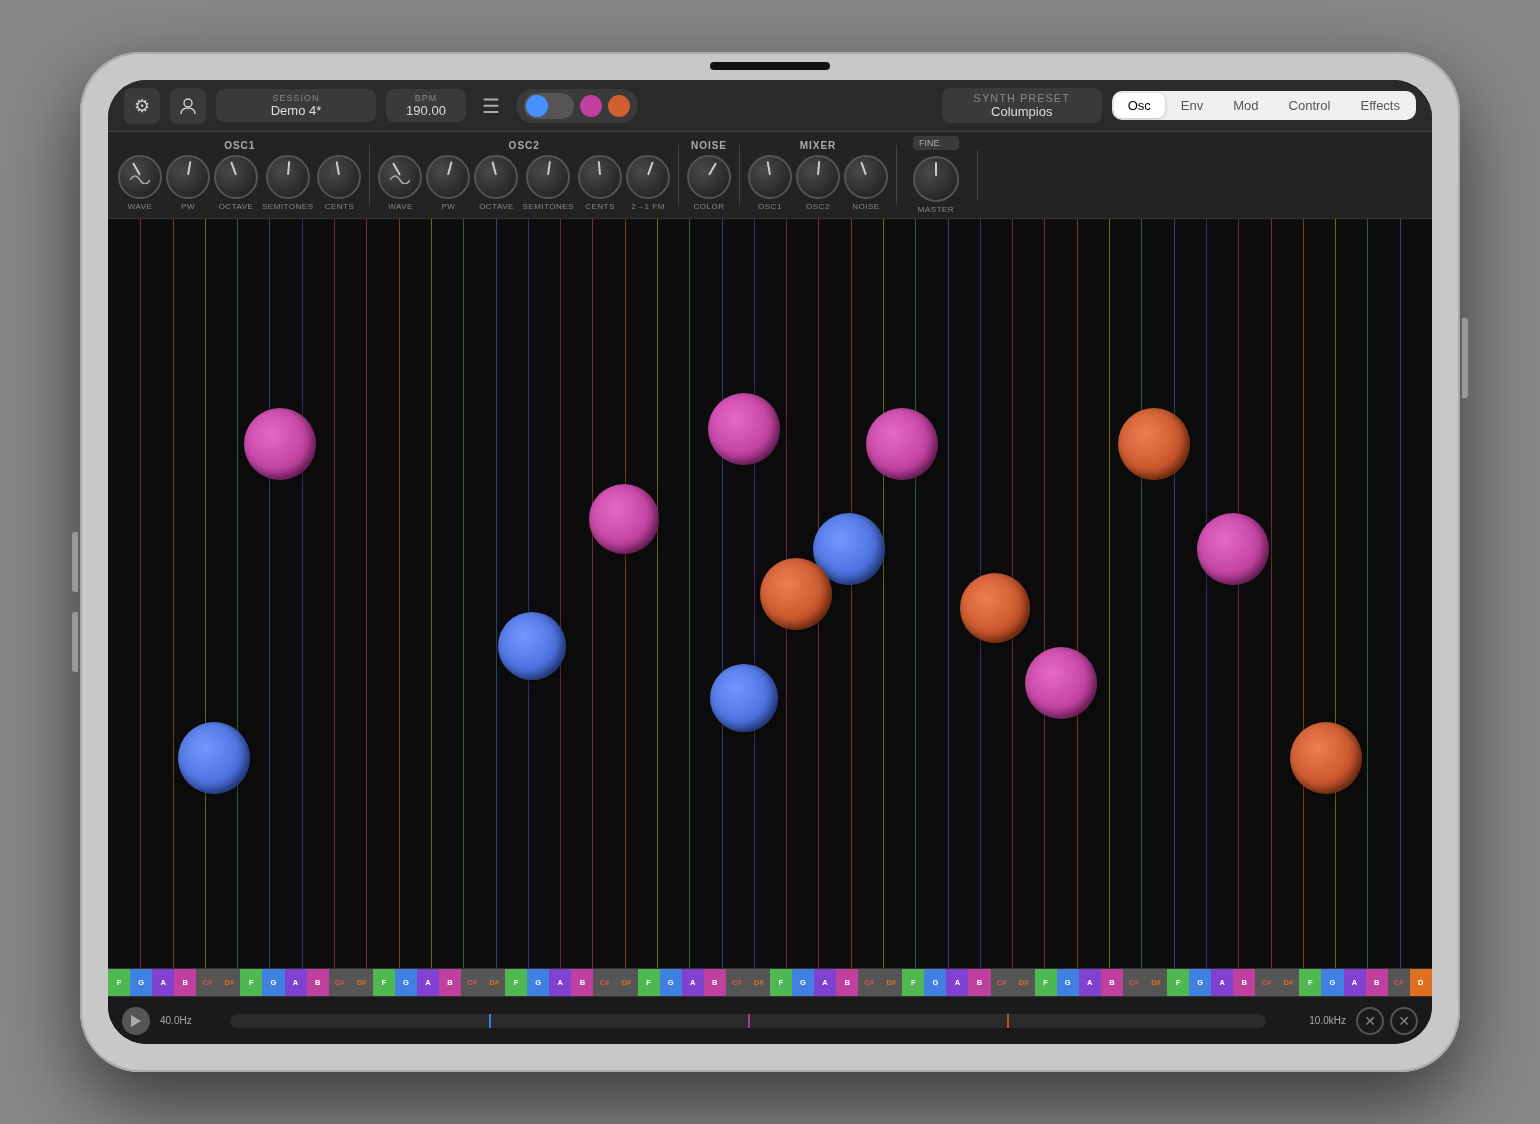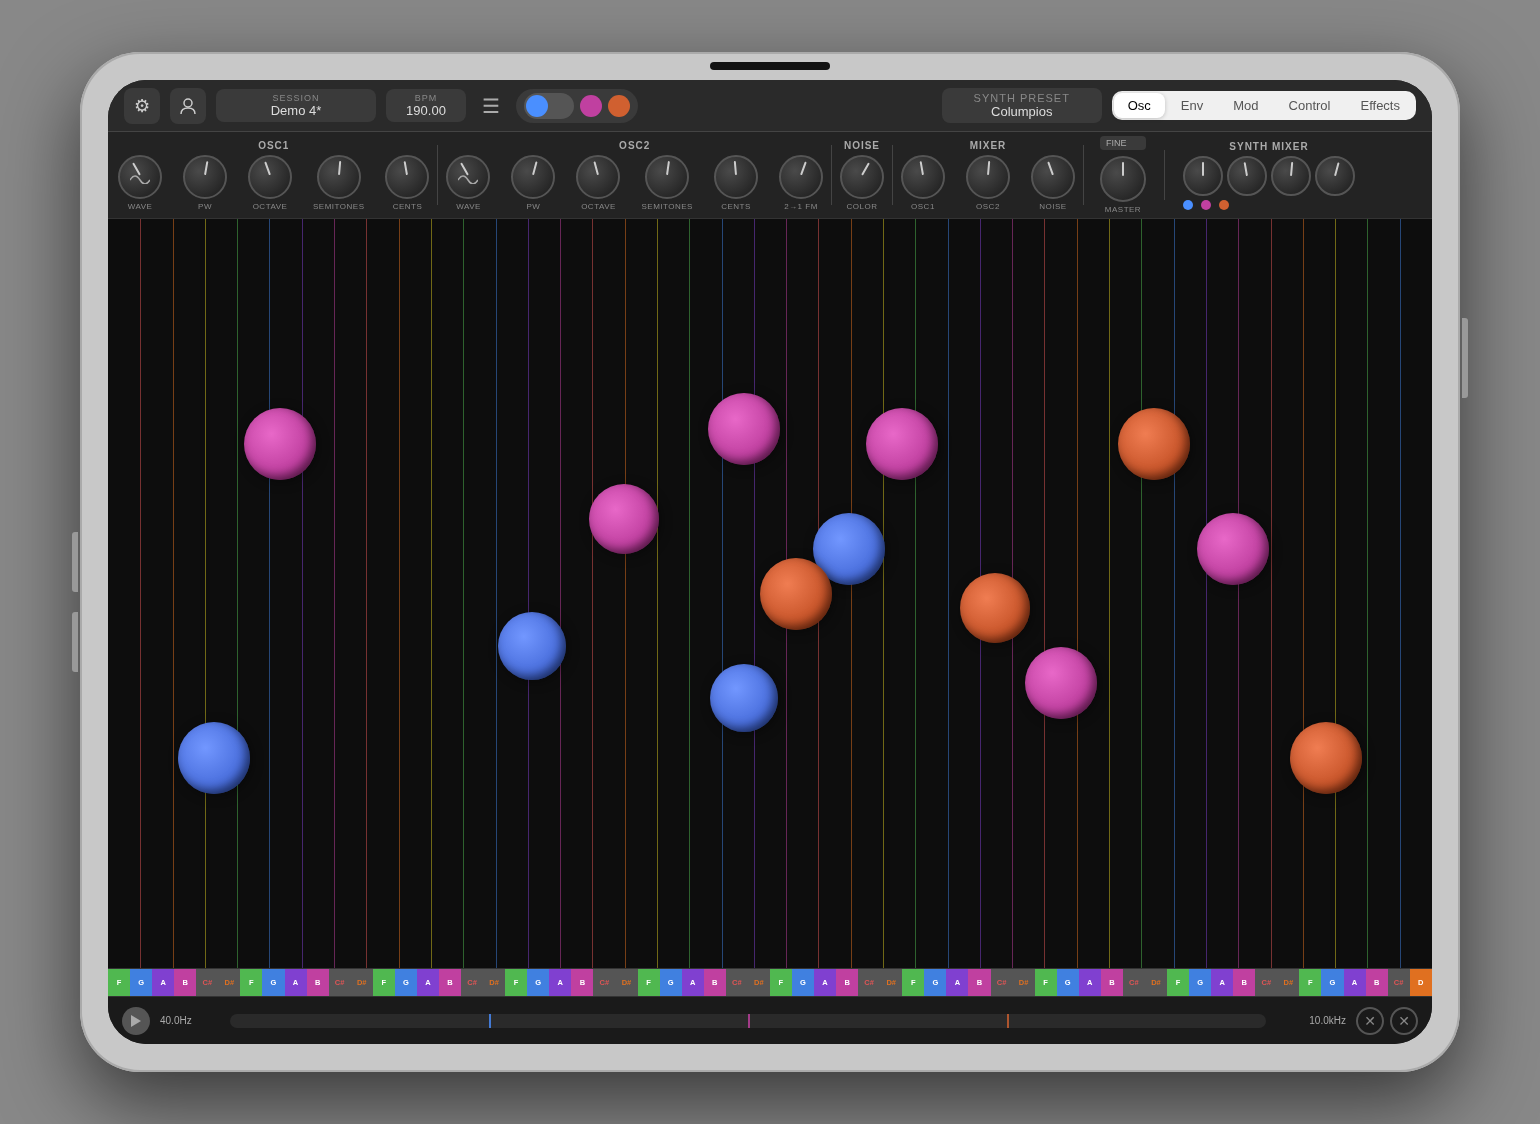--- a/index.html
+++ b/index.html
@@ -190,21 +190,21 @@
     .ctrl-section-title {
       font-size: 10px;
       color: #aaa;
       font-weight: 600;
       letter-spacing: 1px;
       text-transform: uppercase;
       margin-bottom: 4px;
     }
     .ctrl-knobs {
       display: flex;
-      gap: 21px;
+      gap: 4px;
       align-items: center;
     }
     .knob-container {
       display: flex;
       flex-direction: column;
       align-items: center;
       gap: 3px;
     }
     .knob {
       width: 44px;
@@ -564,42 +564,20 @@
           <div>
             <div class="fine-label">FINE</div>
             <div style="display:flex;gap:4px;">
               <div class="knob-container">
                 <div class="knob" style="--rotation:0deg; width:46px;height:46px;"></div>
                 <span class="knob-label">MASTER</span>
               </div>
             </div>
           </div>
           <div style="width:1px;height:50px;background:#444;"></div>
-          <div>
-            <div style="font-size:10px;color:#aaa;font-weight:600;letter-spacing:1px;text-align:center;margin-bottom:4px;">SYNTH MIXER</div>
-            <div style="display:flex;gap:4px;align-items:flex-end;">
-              <div class="knob-container">
-                <div class="knob" style="--rotation:0deg; width:40px;height:40px;"></div>
-              </div>
-              <div class="knob-container">
-                <div class="knob" style="--rotation:-10deg; width:40px;height:40px;"></div>
-              </div>
-              <div class="knob-container">
-                <div class="knob" style="--rotation:5deg; width:40px;height:40px;"></div>
-              </div>
-              <div class="knob-container">
-                <div class="knob" style="--rotation:15deg; width:40px;height:40px;"></div>
-              </div>
-            </div>
-            <div class="synth-mixer-dots">
-              <div style="width:10px;height:10px;border-radius:50%;background:#4a8fff;"></div>
-              <div style="width:10px;height:10px;border-radius:50%;background:#c040a0;"></div>
-              <div style="width:10px;height:10px;border-radius:50%;background:#d06030;"></div>
-            </div>
-          </div>
         </div>
       </div>
     </div>
 
     <div class="main-area" id="main-area">
       <div class="vertical-lines" id="v-lines">
           <div style="position: absolute; top: 0px; bottom: 0px; width: 1px; background: rgb(224, 85, 85); opacity: 0.5; left: 2.43902%;"></div>
           <div style="position: absolute; top: 0px; bottom: 0px; width: 1px; background: rgb(224, 112, 32); opacity: 0.5; left: 4.87805%;"></div>
           <div style="position: absolute; top: 0px; bottom: 0px; width: 1px; background: rgb(212, 196, 32); opacity: 0.5; left: 7.31707%;"></div>
           <div style="position: absolute; top: 0px; bottom: 0px; width: 1px; background: rgb(80, 184, 80); opacity: 0.5; left: 9.7561%;"></div>

